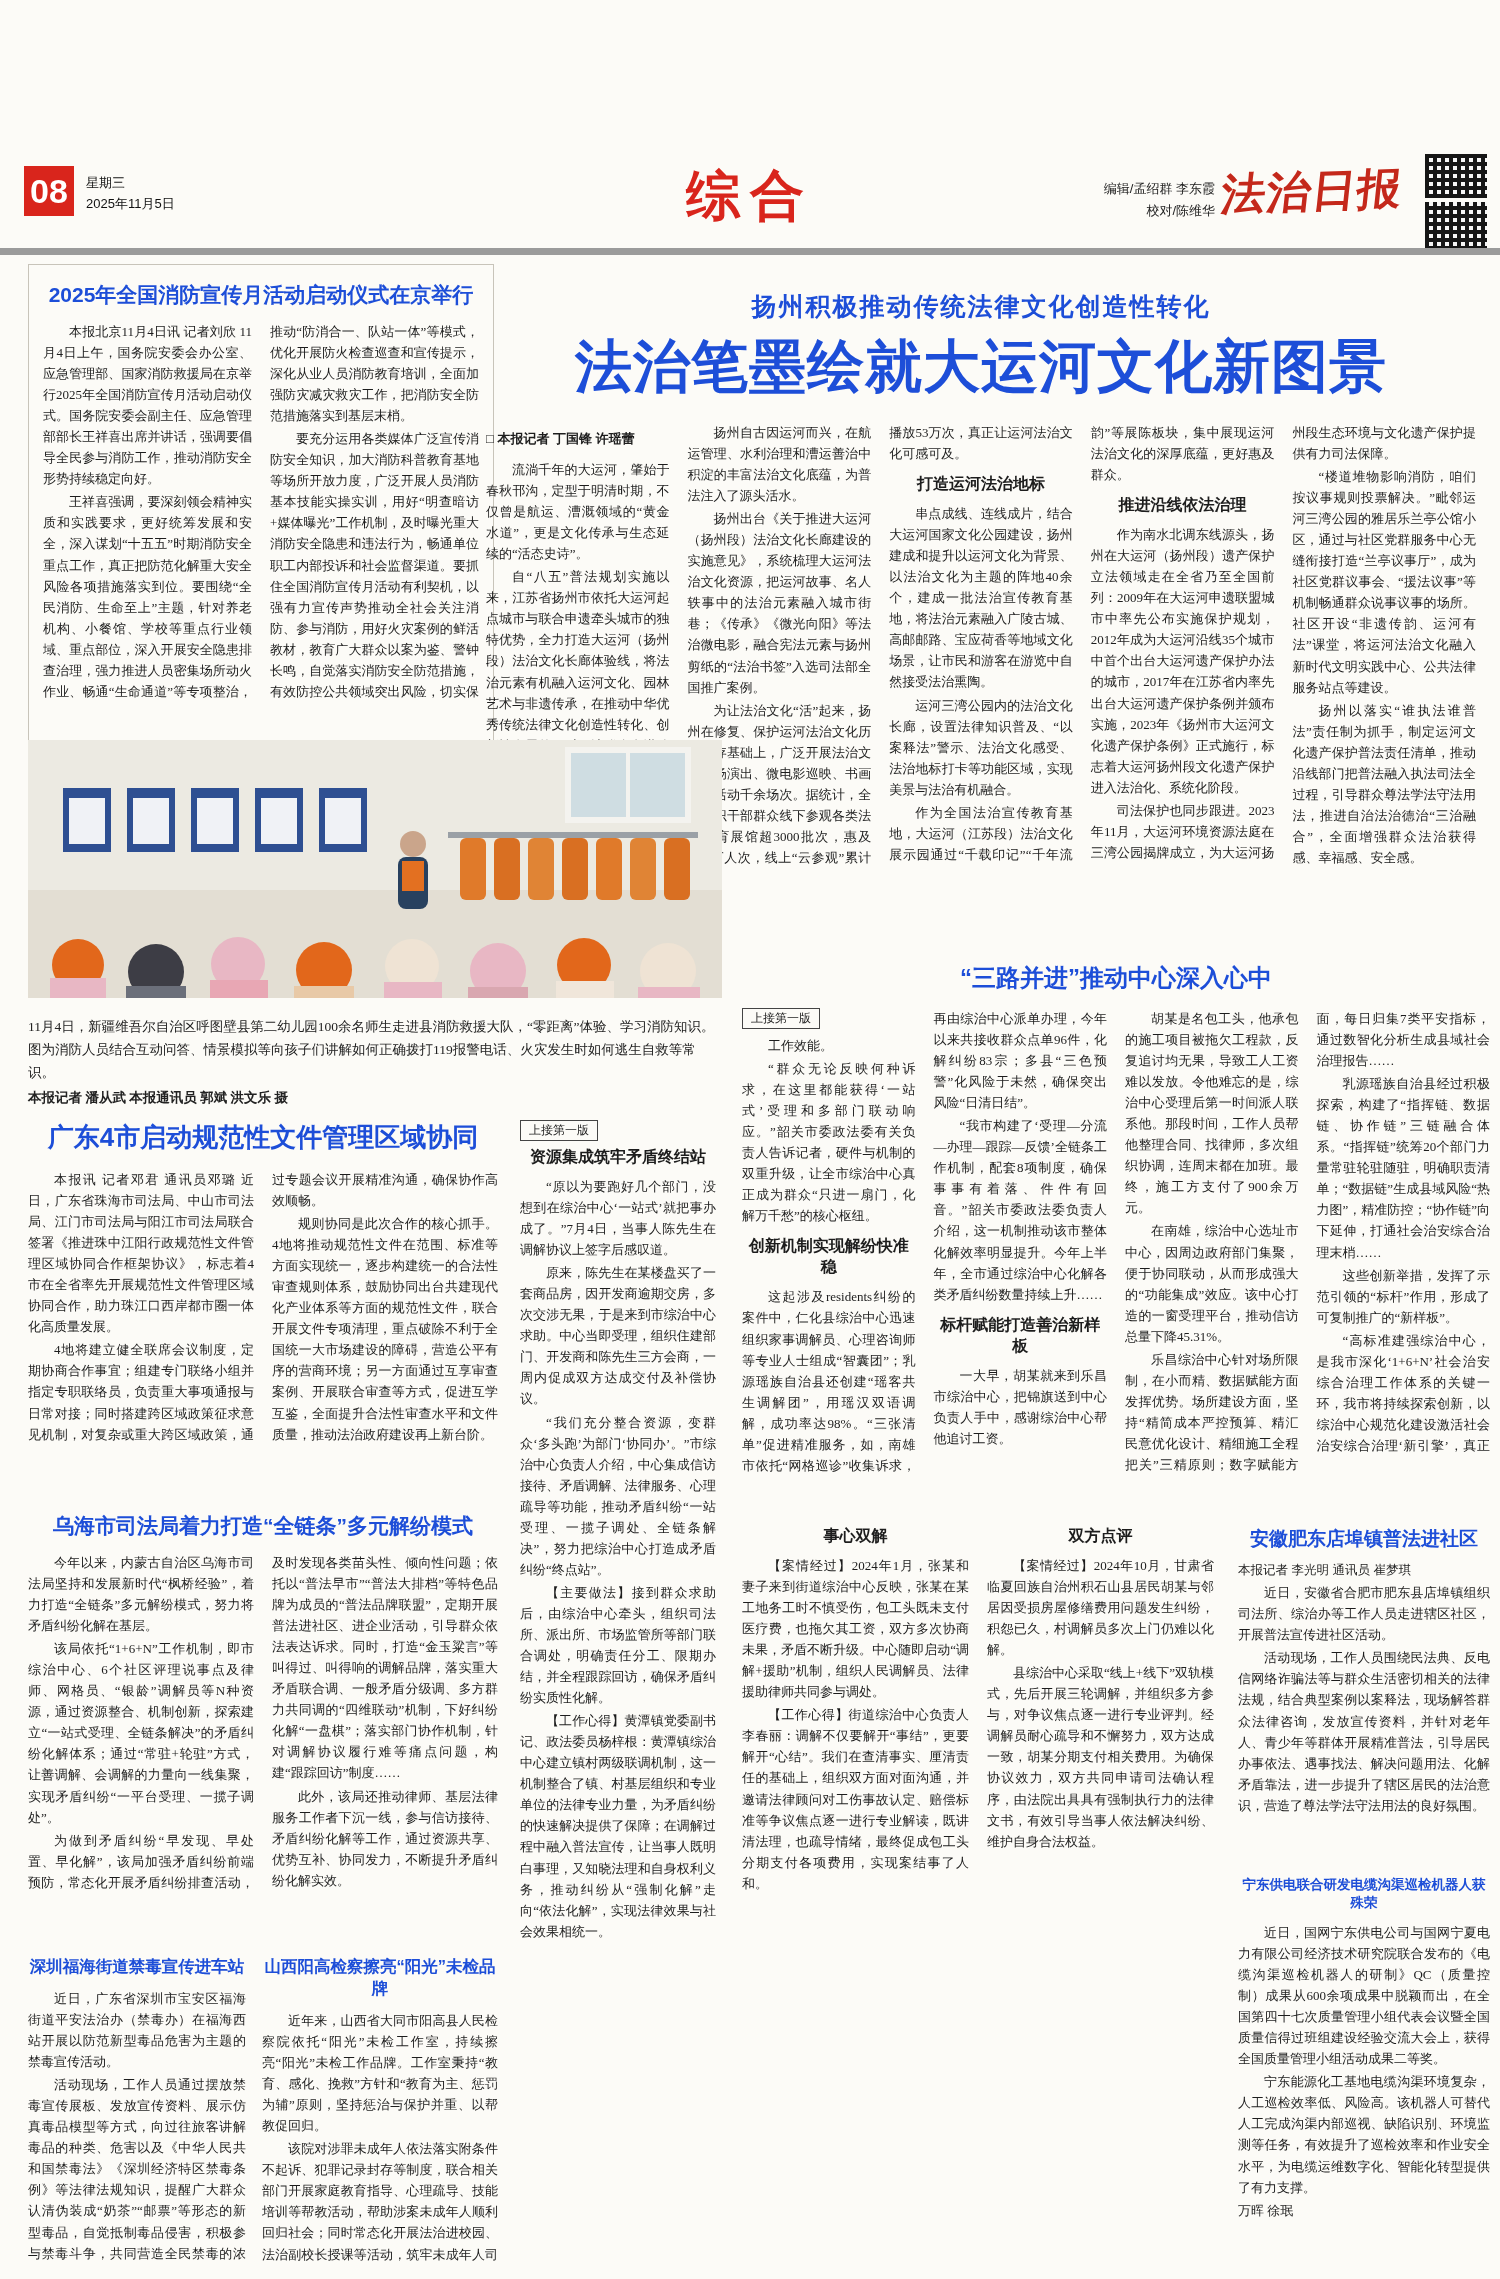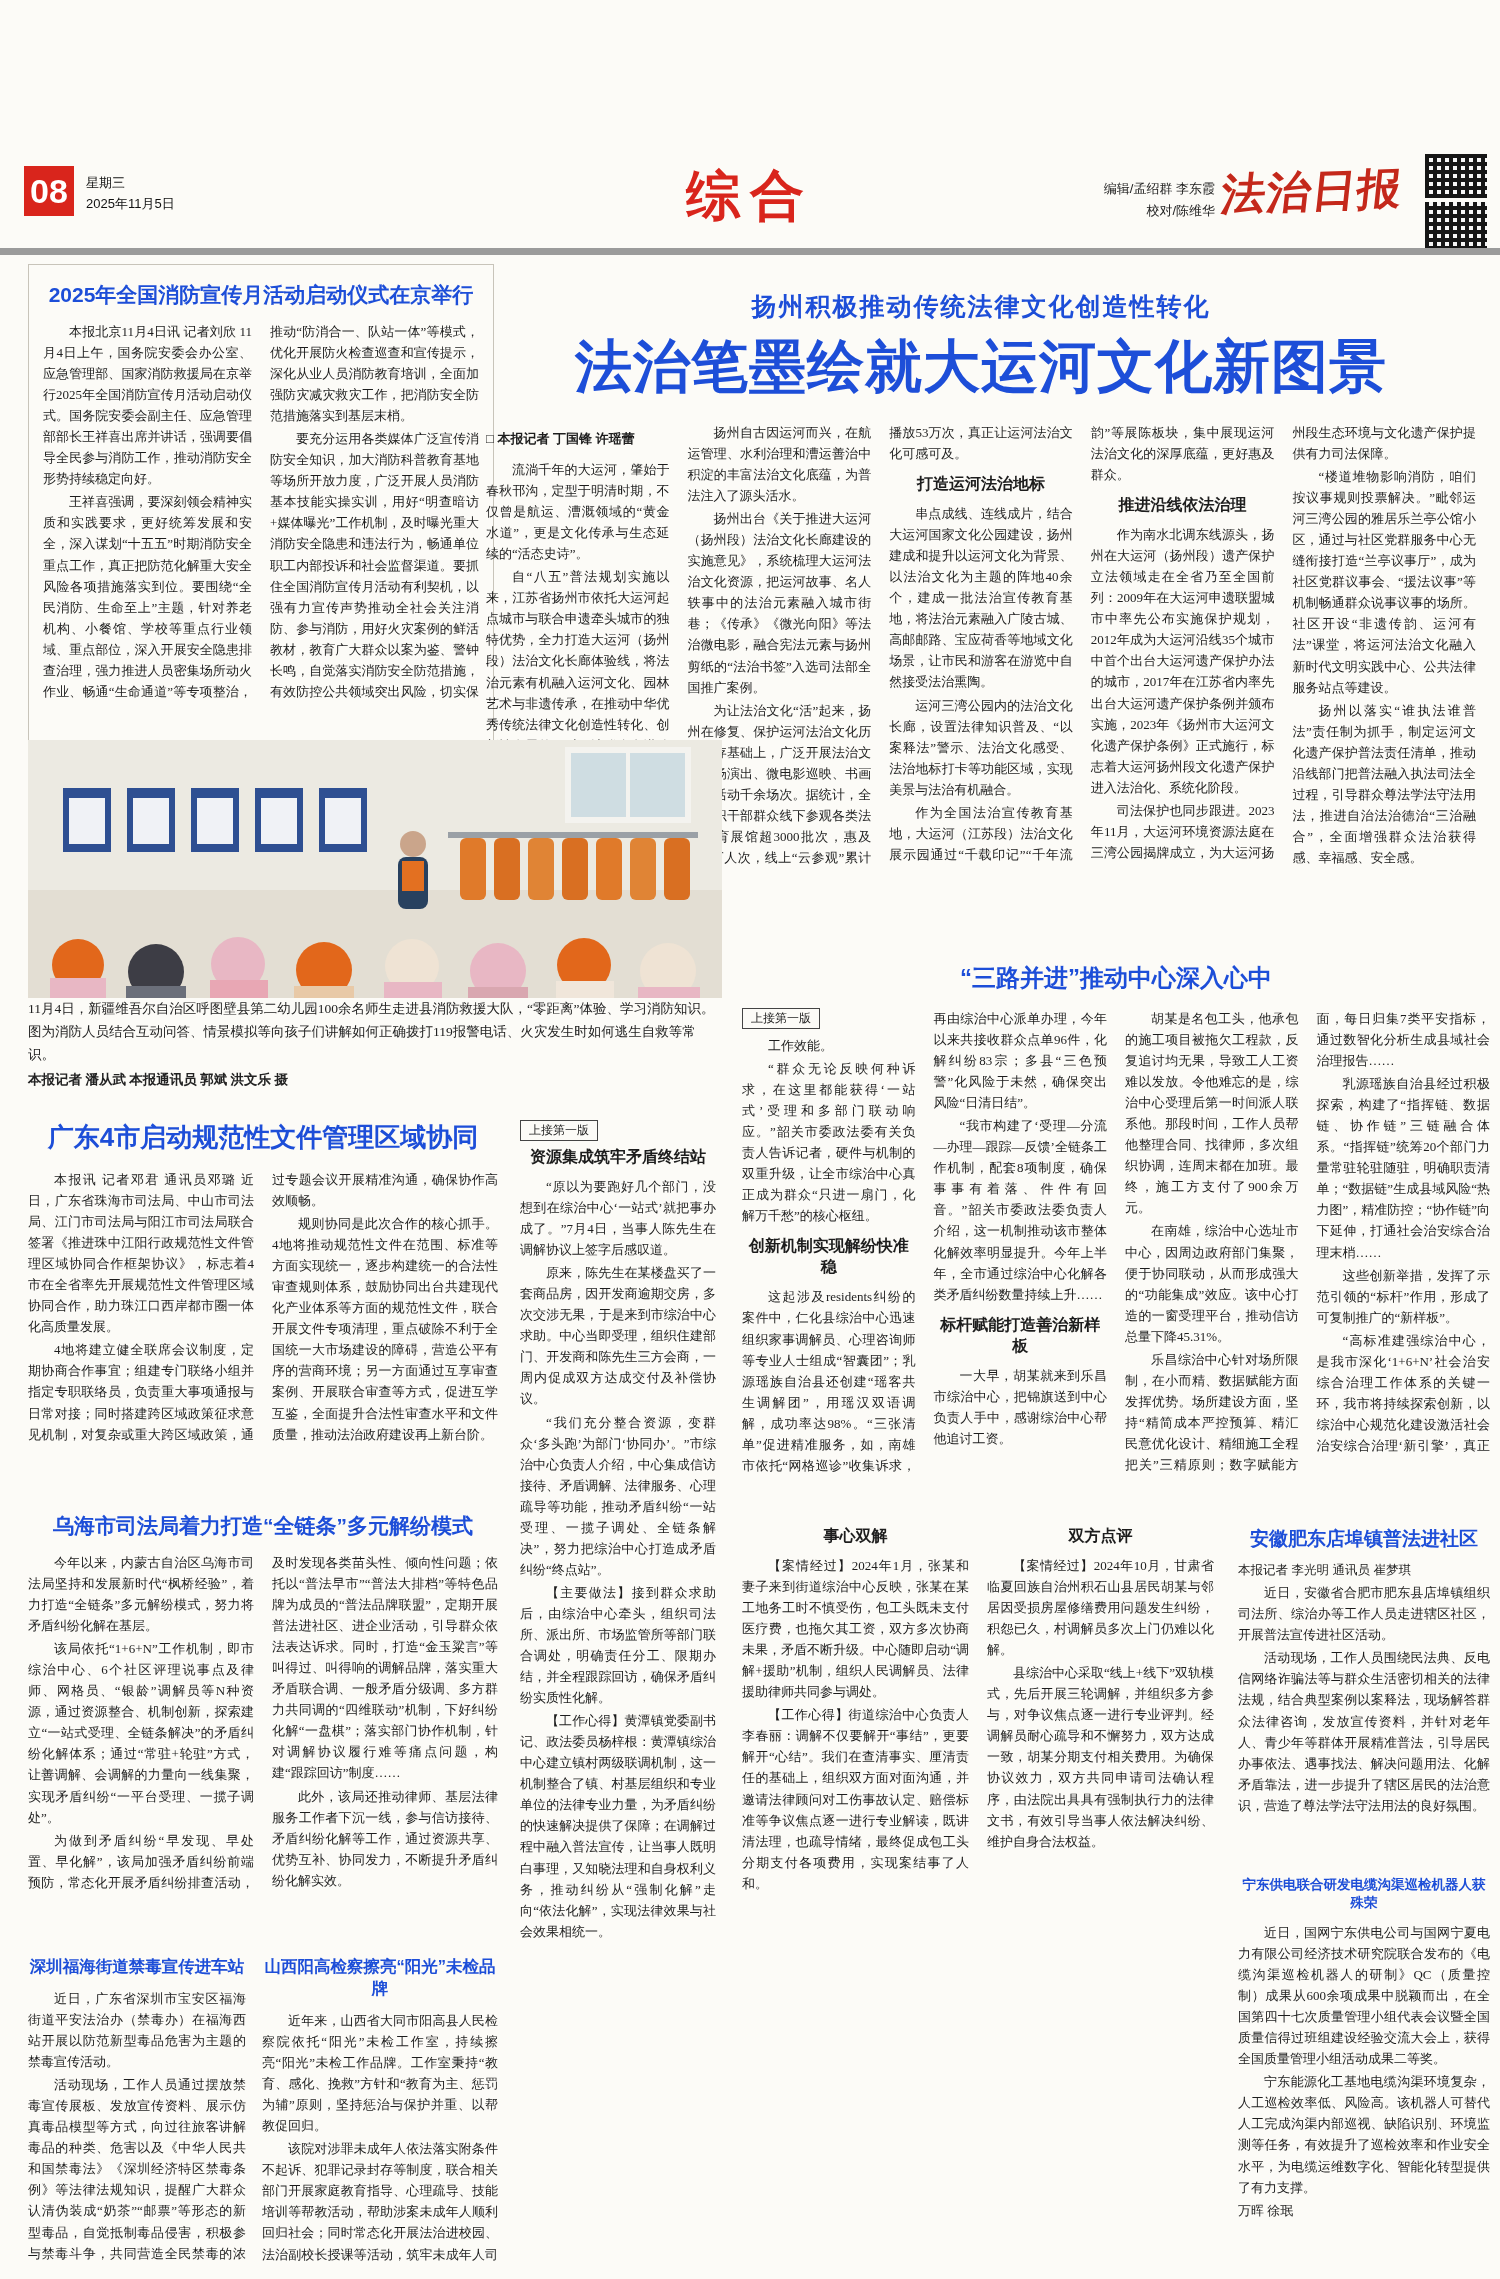--- a/index.html
+++ b/index.html
@@ -140,21 +140,21 @@
         <circle cx="384" cy="226" r="27" fill="#efe3d4"></circle>
           <rect x="356" y="242" width="58" height="16" fill="#e8b7c4"></rect>
         <circle cx="470" cy="231" r="28" fill="#e8b7c4"></circle>
           <rect x="440" y="247" width="60" height="11" fill="#d9a7b0"></rect>
         <circle cx="556" cy="225" r="27" fill="#e2671b"></circle>
           <rect x="528" y="241" width="58" height="17" fill="#f0e6da"></rect>
         <circle cx="640" cy="231" r="28" fill="#efe3d4"></circle>
           <rect x="610" y="247" width="62" height="11" fill="#e8b7c4"></rect>
       </g>
     </svg>
-    <div class="caption" style="margin-top:0;">
+    <div class="caption" style="margin-top:18px;">
       <p style="margin:0;">11月4日，新疆维吾尔自治区呼图壁县第二幼儿园100余名师生走进县消防救援大队，“零距离”体验、学习消防知识。图为消防人员结合互动问答、情景模拟等向孩子们讲解如何正确拨打119报警电话、火灾发生时如何逃生自救等常识。</p>
       <p class="byline-end" style="margin:2px 0 0 0;font-weight:bold;">本报记者 潘从武 本报通讯员 郭斌 洪文乐 摄</p>
     </div>
   </div>
 
   <div class="art" style="left:28px;top:1120px;width:470px;height:378px;">
     <h2 class="art-title" style="font-size:26px;margin:0 0 14px 0;">广东4市启动规范性文件管理区域协同</h2>
     <div class="cols2" style="height:320px;">
       <p>本报讯 记者邓君 通讯员邓璐 近日，广东省珠海市司法局、中山市司法局、江门市司法局与阳江市司法局联合签署《推进珠中江阳行政规范性文件管理区域协同合作框架协议》，标志着4市在全省率先开展规范性文件管理区域协同合作，助力珠江口西岸都市圈一体化高质量发展。</p>
       <p>4地将建立健全联席会议制度，定期协商合作事宜；组建专门联络小组并指定专职联络员，负责重大事项通报与日常对接；同时搭建跨区域政策征求意见机制，对复杂或重大跨区域政策，通过专题会议开展精准沟通，确保协作高效顺畅。</p>

